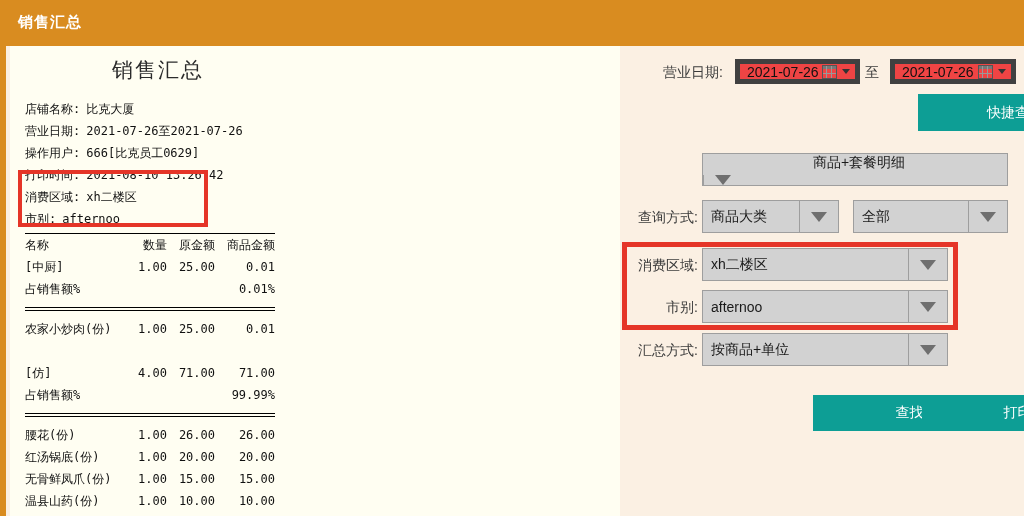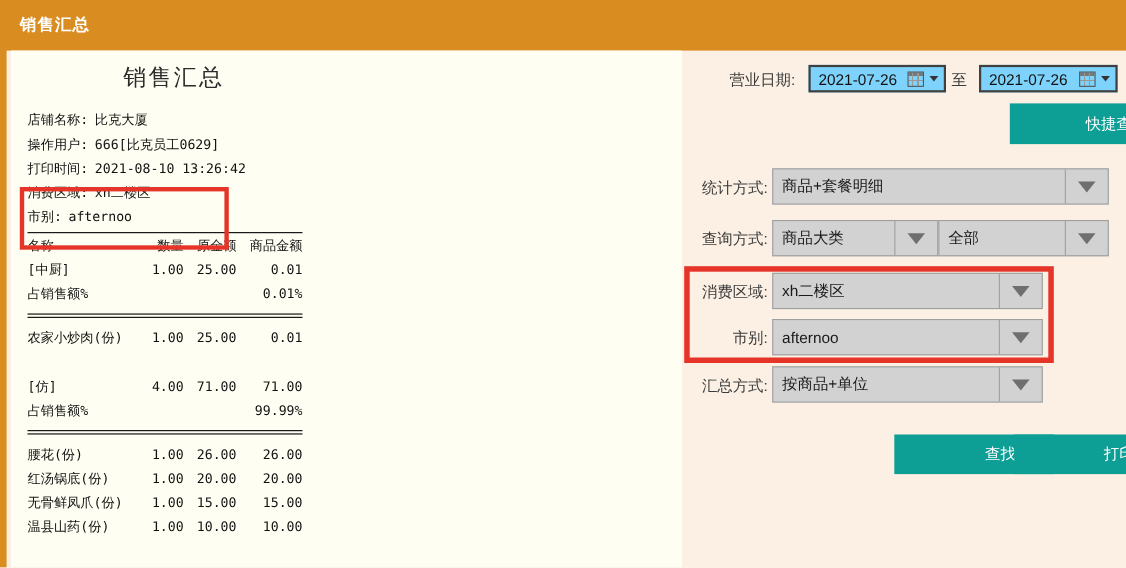--- a/index.html
+++ b/index.html
@@ -27,21 +27,21 @@
   .dline{height:2px;border-top:1px solid #000;border-bottom:1px solid #000;margin:7px 0;}
   .spacer{height:22px;}
 
   
   .hl{position:absolute;border:4px solid #E53528;box-sizing:border-box;pointer-events:none;background:transparent;}
   .hl-left{left:18px;top:170px;width:190px;height:57px;}
   .hl-right{left:622px;top:242px;width:336px;height:88px;border-width:5px;}
 
   
   .q-label{position:absolute;font-size:14px;color:#3b3b3b;text-align:right;white-space:nowrap;}
-  .datebox{position:absolute;top:59px;height:25px;background:#7dd3fc;border:2px solid #404040;
+  .datebox{position:absolute;top:59px;height:25px;background:#ef4444;border:5px solid #404040;
            box-sizing:border-box;display:flex;align-items:center;cursor:pointer;}
   .date-text{flex:1;padding-left:7px;font-size:14px;color:#111;}
   .cal{width:13px;height:12px;border:1px solid #555;margin-right:3px;flex:none;background:
        linear-gradient(to right, transparent 0 3px, #999 3px 4px, transparent 4px 8px, #999 8px 9px, transparent 9px),
        linear-gradient(to bottom, #777 0 3px, transparent 3px 7px, #999 7px 8px, transparent 8px);}
   .mini-tri{width:0;height:0;border-left:4px solid transparent;border-right:4px solid transparent;
             border-top:5px solid #333;margin:0 5px 0 2px;flex:none;}
 
   .dd{position:absolute;height:33px;background:#D2D2D2;border:1px solid #9E9E9E;box-sizing:border-box;
       display:flex;align-items:center;cursor:pointer;}
@@ -63,20 +63,23 @@
   <div class="left-strip"></div>
 
   <div class="receipt">
     <div class="receipt-inner">
       <div class="r-title">销售汇总</div>
 
       <div class="info-line">
         <span class="info-label">店铺名称:</span><span>比克大厦</span>
       </div>
       <div class="info-line">
+        <span class="info-label">营业日期:</span><span>2021-07-26至2021-07-26</span>
+      </div>
+      <div class="info-line">
         <span class="info-label">操作用户:</span><span>666[比克员工0629]</span>
       </div>
       <div class="info-line">
         <span class="info-label">打印时间:</span><span>2021-08-10 13:26:42</span>
       </div>
       <div class="info-line">
         <span class="info-label">消费区域:</span><span>xh二楼区</span>
       </div>
       <div class="info-line">
         <span class="info-label">市别:</span><span>afternoo</span>
@@ -159,30 +162,29 @@
     <span class="mini-tri"></span>
   </div>
   <div class="q-label" style="left:862px;top:64px;width:20px;text-align:center;">至</div>
   <div class="datebox" style="left:890px;width:126px;">
     <span class="date-text">2021-07-26</span>
     <span class="cal"></span>
     <span class="mini-tri"></span>
   </div>
   <div class="btn" style="left:918px;top:94px;width:98px;height:37px;">快捷查询</div>
 
-  <div class="q-label" style="left:562px;top:162px;width:136px;">统计方式:</div>
-  <div class="dd" style="left:702px;top:153px;width:306px;">
+  <div class="dd" style="left:702px;top:153px;width:306px;flex-direction:column;">
     <span class="dd-text">商品+套餐明细</span>
     <span class="dd-btn">
         <span class="tri"></span>
       </span>
   </div>
 
   <div class="q-label" style="left:562px;top:209px;width:136px;">查询方式:</div>
-  <div class="dd" style="left:702px;top:200px;width:151px;">
+  <div class="dd" style="left:702px;top:200px;width:137px;">
     <span class="dd-text">商品大类</span>
     <span class="dd-btn">
         <span class="tri"></span>
       </span>
   </div>
   <div class="dd" style="left:853px;top:200px;width:155px;gap:14px;">
     <span class="dd-text">全部</span>
     <span class="dd-btn">
         <span class="tri"></span>
       </span>

